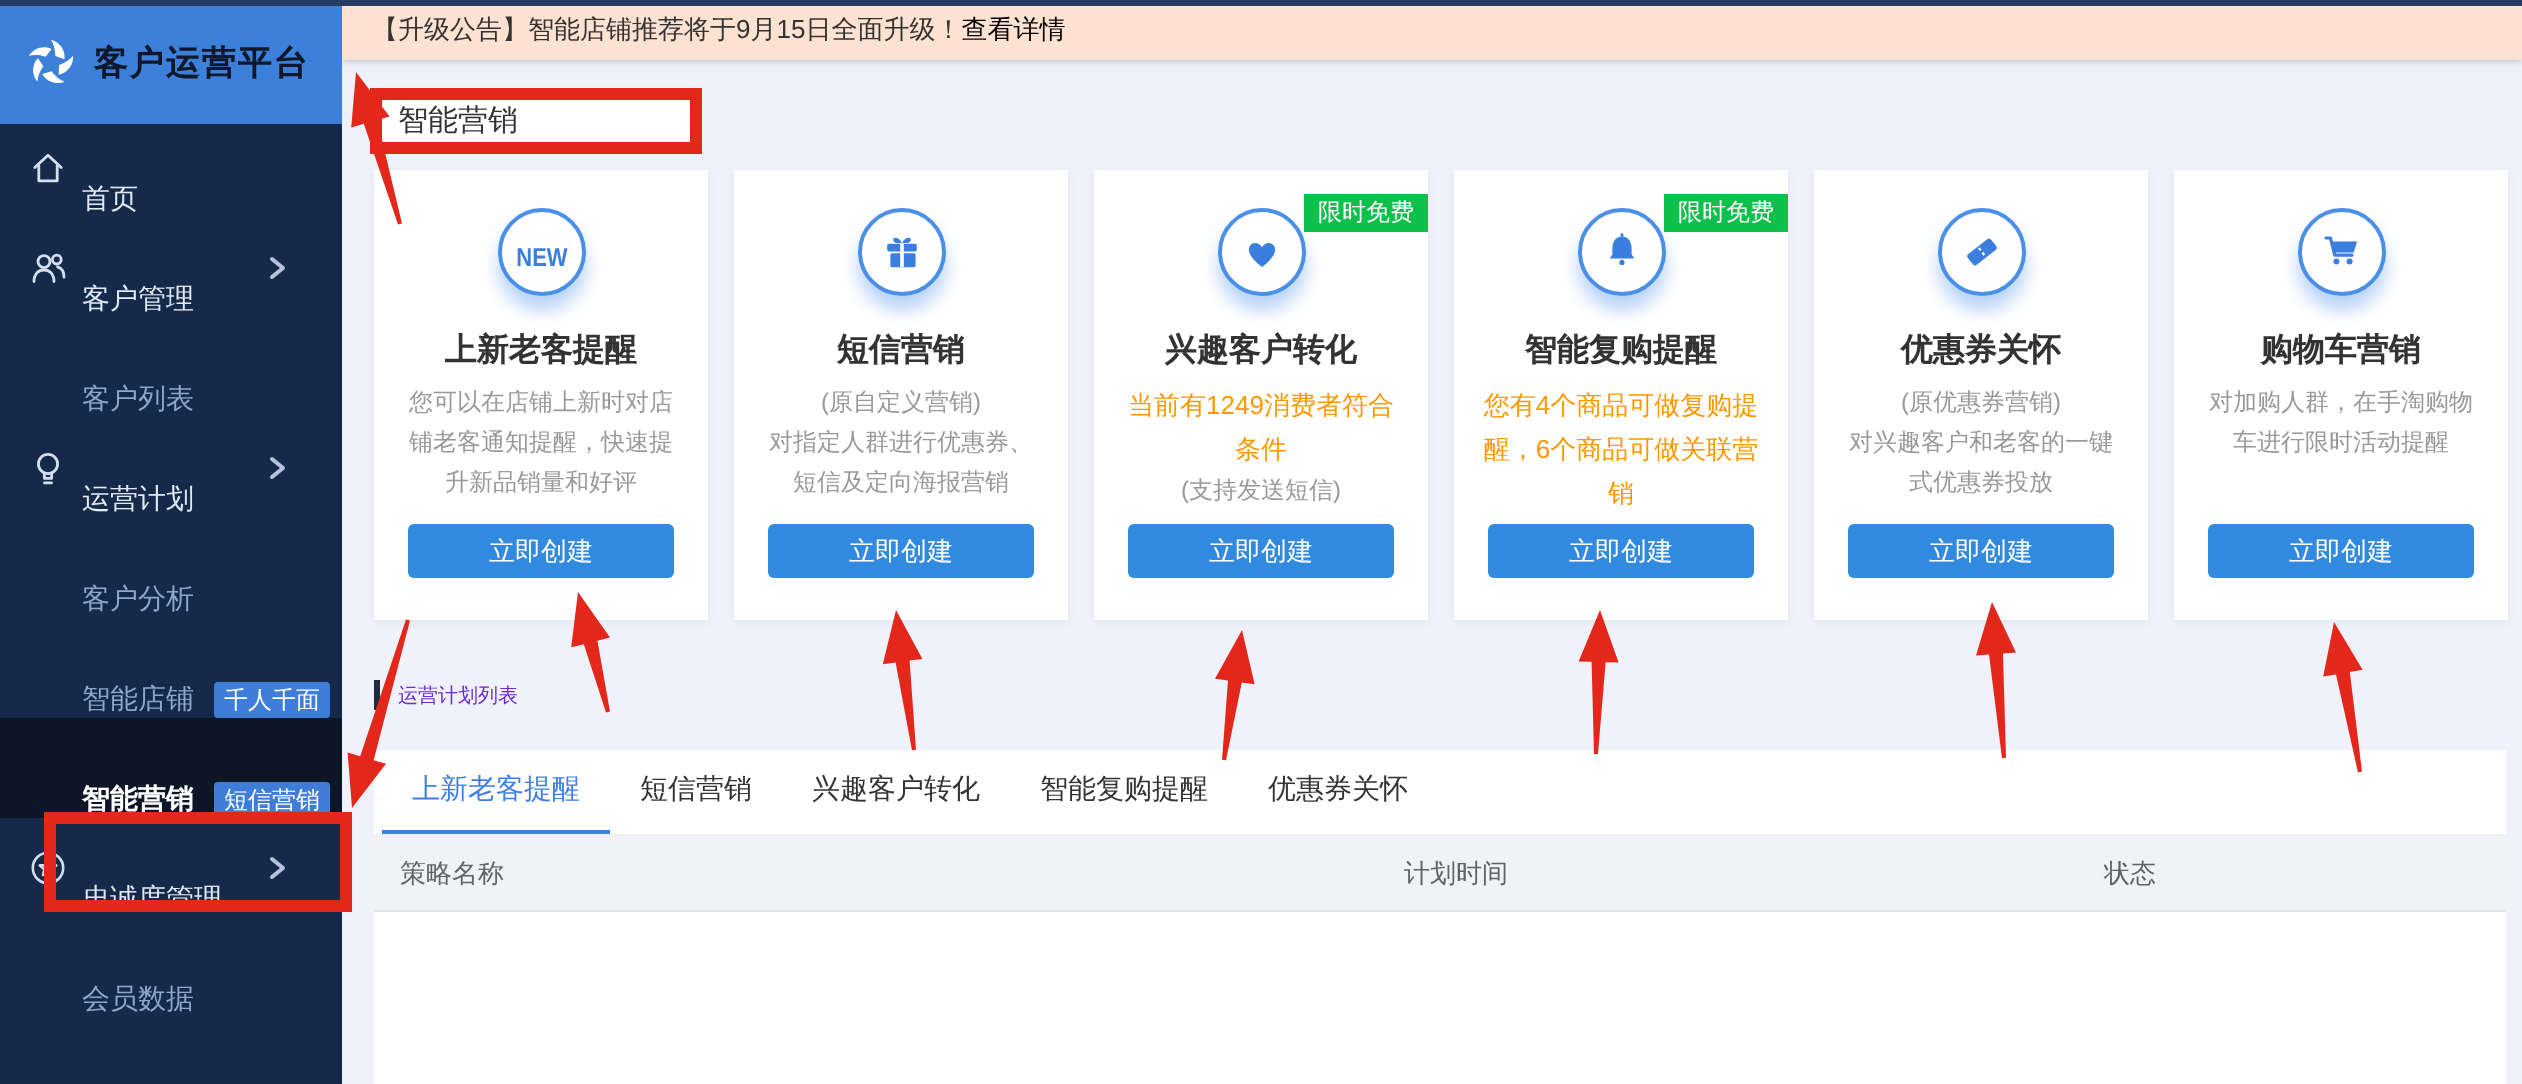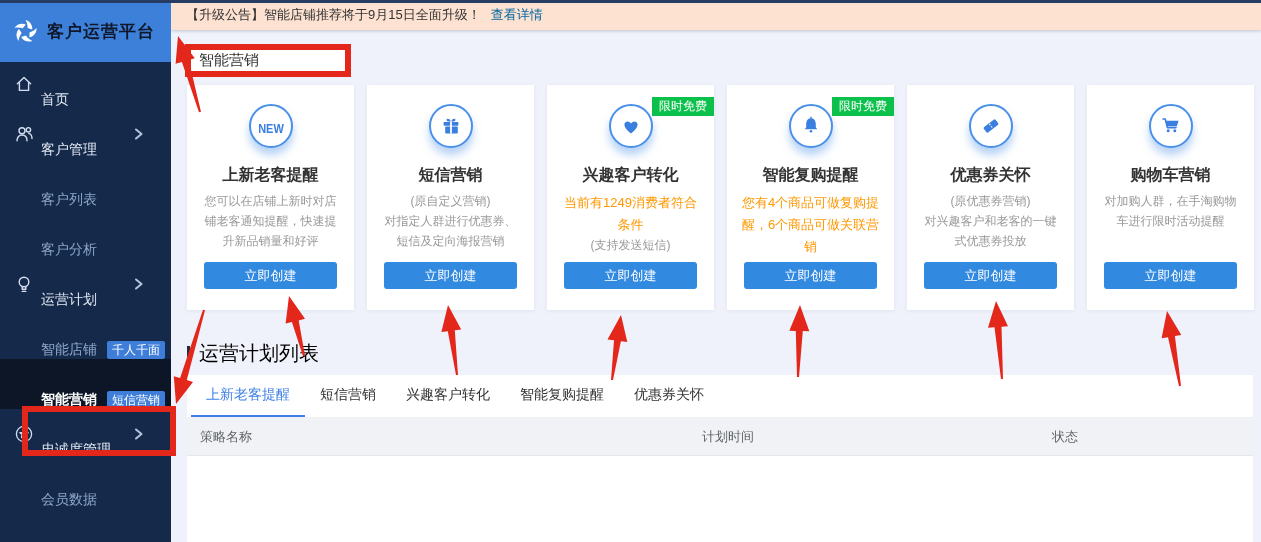--- a/index.html
+++ b/index.html
@@ -17,36 +17,36 @@
   .nav-item .ni-icon{position:absolute;left:14px;top:50%;transform:translateY(-50%);width:20px;height:20px;}
   .nav-item .ni-label{margin-left:41px;}
   .nav-item.sub{color:#8fa;color:#8da6c9;}
   .nav-item.selected{background:#0c1626;color:#fff;font-weight:bold;}
   .chevron{position:absolute;right:26px;top:50%;transform:translateY(-50%);width:12px;height:12px;}
   .badge{margin-left:10px;background:#3e7dd8;color:#fff;font-size:12px;font-weight:normal;padding:1px 5px;border-radius:2px;line-height:16px;}
 
   
   .main{position:absolute;left:171px;top:0;right:0;height:100%;background:#eff2fa;}
   .banner{height:30px;background:#fde1d1;display:flex;align-items:center;padding-left:15px;font-size:13px;color:#333;box-shadow:0 1px 3px rgba(60,60,90,.25);position:relative;z-index:1;}
-  .banner-link{color:#0369a1;margin-left:10px;text-decoration:none;cursor:pointer;}
+  .banner-link{color:#000000;margin-left:0;text-decoration:none;cursor:pointer;}
 
   .title-box{position:absolute;left:14px;top:44px;width:166px;height:33px;background:#fff;border:6px solid #e4271b;display:flex;align-items:center;padding-left:8px;font-size:15px;color:#333;}
 
   
   .card{position:absolute;top:85px;width:167px;height:225px;background:#fff;box-shadow:0 1px 4px rgba(30,60,120,.07);text-align:center;}
   .card0{left:16px}.card1{left:196px}.card2{left:376px}.card3{left:556px}.card4{left:736px}.card5{left:916px}
   .corner-badge{position:absolute;top:0;right:0;background:#0cc14b;color:#fff;font-size:12px;padding:2px 7px;line-height:15px;margin-top:12px;}
   .icon-circle{width:44px;height:44px;margin:19px auto 0;border:2px solid #4a90e8;border-radius:50%;background:#fff;display:flex;align-items:center;justify-content:center;box-shadow:0 7px 9px rgba(110,165,235,.5);}
   .card-title{margin-top:17px;font-size:16px;font-weight:600;color:#333;}
   .card-desc{margin-top:6px;padding:0 13px;font-size:12px;line-height:1.65;color:#999;}
   .card-desc .hl{color:#ff9800;font-size:13px;}
   .create-btn{position:absolute;left:17px;bottom:21px;width:133px;height:27px;background:#3289e0;border:none;border-radius:3px;color:#fff;font-size:13px;cursor:pointer;font-family:inherit;}
 
   
-  .section-header{position:absolute;left:16px;top:340px;display:flex;align-items:center;font-size:20px;color:#000000;}
+  .section-header{position:absolute;left:16px;top:340px;display:flex;align-items:center;font-size:10px;color:#6d28d9;}
   .section-bar{width:3px;height:15px;background:#1f2d3d;margin-right:9px;}
   .panel{position:absolute;left:16px;top:375px;width:1066px;height:167px;background:#fff;}
   .tabs{display:flex;height:43px;padding-left:4px;border-bottom:1px solid #f0f0f0;}
   .tab{padding:0 15px;display:flex;align-items:center;font-size:14px;color:#333;cursor:pointer;border-bottom:2px solid transparent;}
   .tab.active{color:#3d7fe8;border-bottom-color:#3d7fe8;}
   .table-header{position:relative;height:38px;background:#f0f2f5;border-bottom:1px solid #e4e7ed;}
   .th{position:absolute;top:0;height:38px;display:flex;align-items:center;font-size:13px;color:#5f6368;}
   .th0{left:13px}.th1{left:515px}.th2{left:865px}
   .table-body{position:relative;height:84px;background:#fff;}
 
@@ -97,33 +97,33 @@
             <path d="M14.8 9.4 C16.8 10 18 12 18 14.6"></path>
           </svg>
         <span class="ni-label">客户管理</span>
         <svg class="chevron" viewBox="0 0 12 12" fill="none" stroke="#b6c5dc" stroke-width="2" stroke-linecap="round" stroke-linejoin="round">
             <polyline points="3,1.5 8.5,6 3,10.5"></polyline>
           </svg>
       </div>
       <div class="nav-item sub">
         <span class="ni-label">客户列表</span>
       </div>
-      <div class="nav-item sub">
-        <span class="ni-label">客户分析</span>
-      </div>
       <div class="nav-item">
         <svg class="ni-icon" viewBox="0 0 20 20" fill="none" stroke="#d4deee" stroke-width="1.4" stroke-linecap="round" stroke-linejoin="round">
             <circle cx="10" cy="8" r="4.8"></circle>
             <path d="M8.2 12.6 L8.2 15.2 L11.8 15.2 L11.8 12.6"></path>
             <path d="M8.2 17.4 L11.8 17.4"></path>
           </svg>
         <span class="ni-label">运营计划</span>
         <svg class="chevron" viewBox="0 0 12 12" fill="none" stroke="#b6c5dc" stroke-width="2" stroke-linecap="round" stroke-linejoin="round">
             <polyline points="3,1.5 8.5,6 3,10.5"></polyline>
           </svg>
+      </div>
+      <div class="nav-item sub">
+        <span class="ni-label">客户分析</span>
       </div>
       <div class="nav-item sub">
         <span class="ni-label">智能店铺</span>
         <span class="badge">千人千面</span>
       </div>
       <div class="nav-item sub selected">
         <span class="ni-label">智能营销</span>
         <span class="badge">短信营销</span>
       </div>
       <div class="nav-item">

